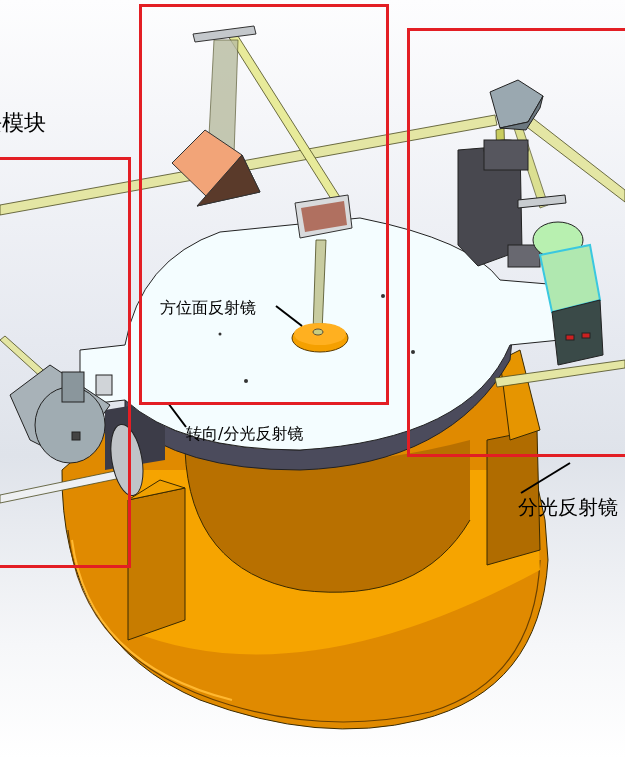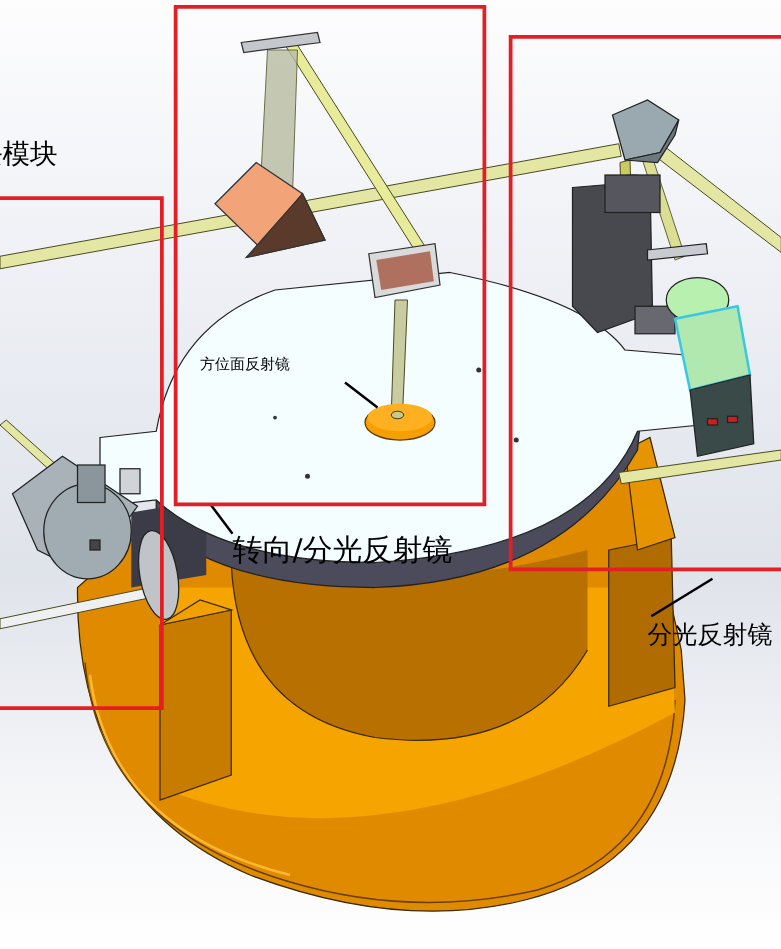--- a/index.html
+++ b/index.html
@@ -100,15 +100,15 @@
     <line x1="168" y1="403" x2="186" y2="427"></line>
     <line x1="570" y1="463" x2="521" y2="493"></line>
   </g>
 </svg>
 
 <div class="redbox" style="left:-3px; top:157px; width:134px; height:411px;"></div>
 <div class="redbox" style="left:139px; top:4px; width:250px; height:401px;"></div>
 <div class="redbox" style="left:407px; top:28px; width:225px; height:429px;"></div>
 
 <div class="label serif" style="left:-20px; top:108px; font-size:22px;">块模块</div>
-<div class="label" style="left:160px; top:283px; font-size:12px;">方位面反射镜</div>
-<div class="label" style="left:186px; top:424px; font-size:24px;">转向/分光反射镜</div>
+<div class="label" style="left:160px; top:298px; font-size:16px;">方位面反射镜</div>
+<div class="label" style="left:186px; top:424px; font-size:16px;">转向/分光反射镜</div>
 <div class="label serif" style="left:518px; top:494px; font-size:20px;">分光反射镜</div>
 
 </body></html>

